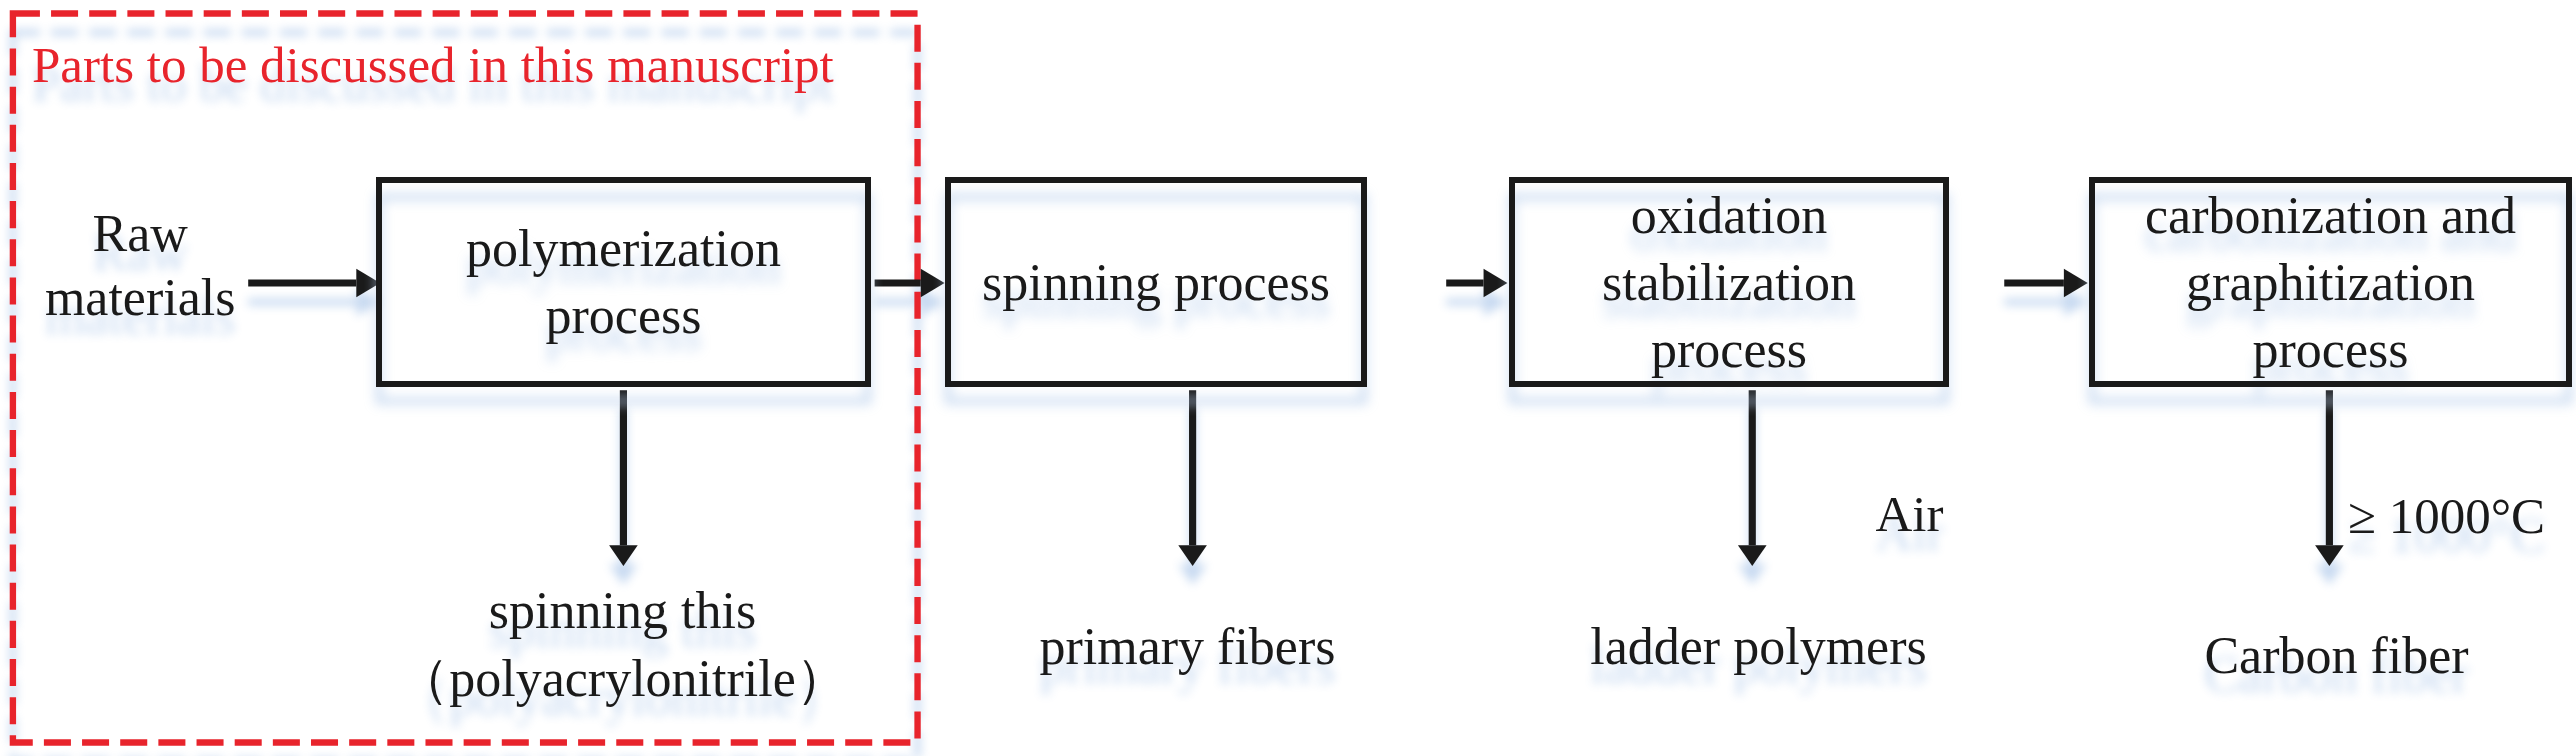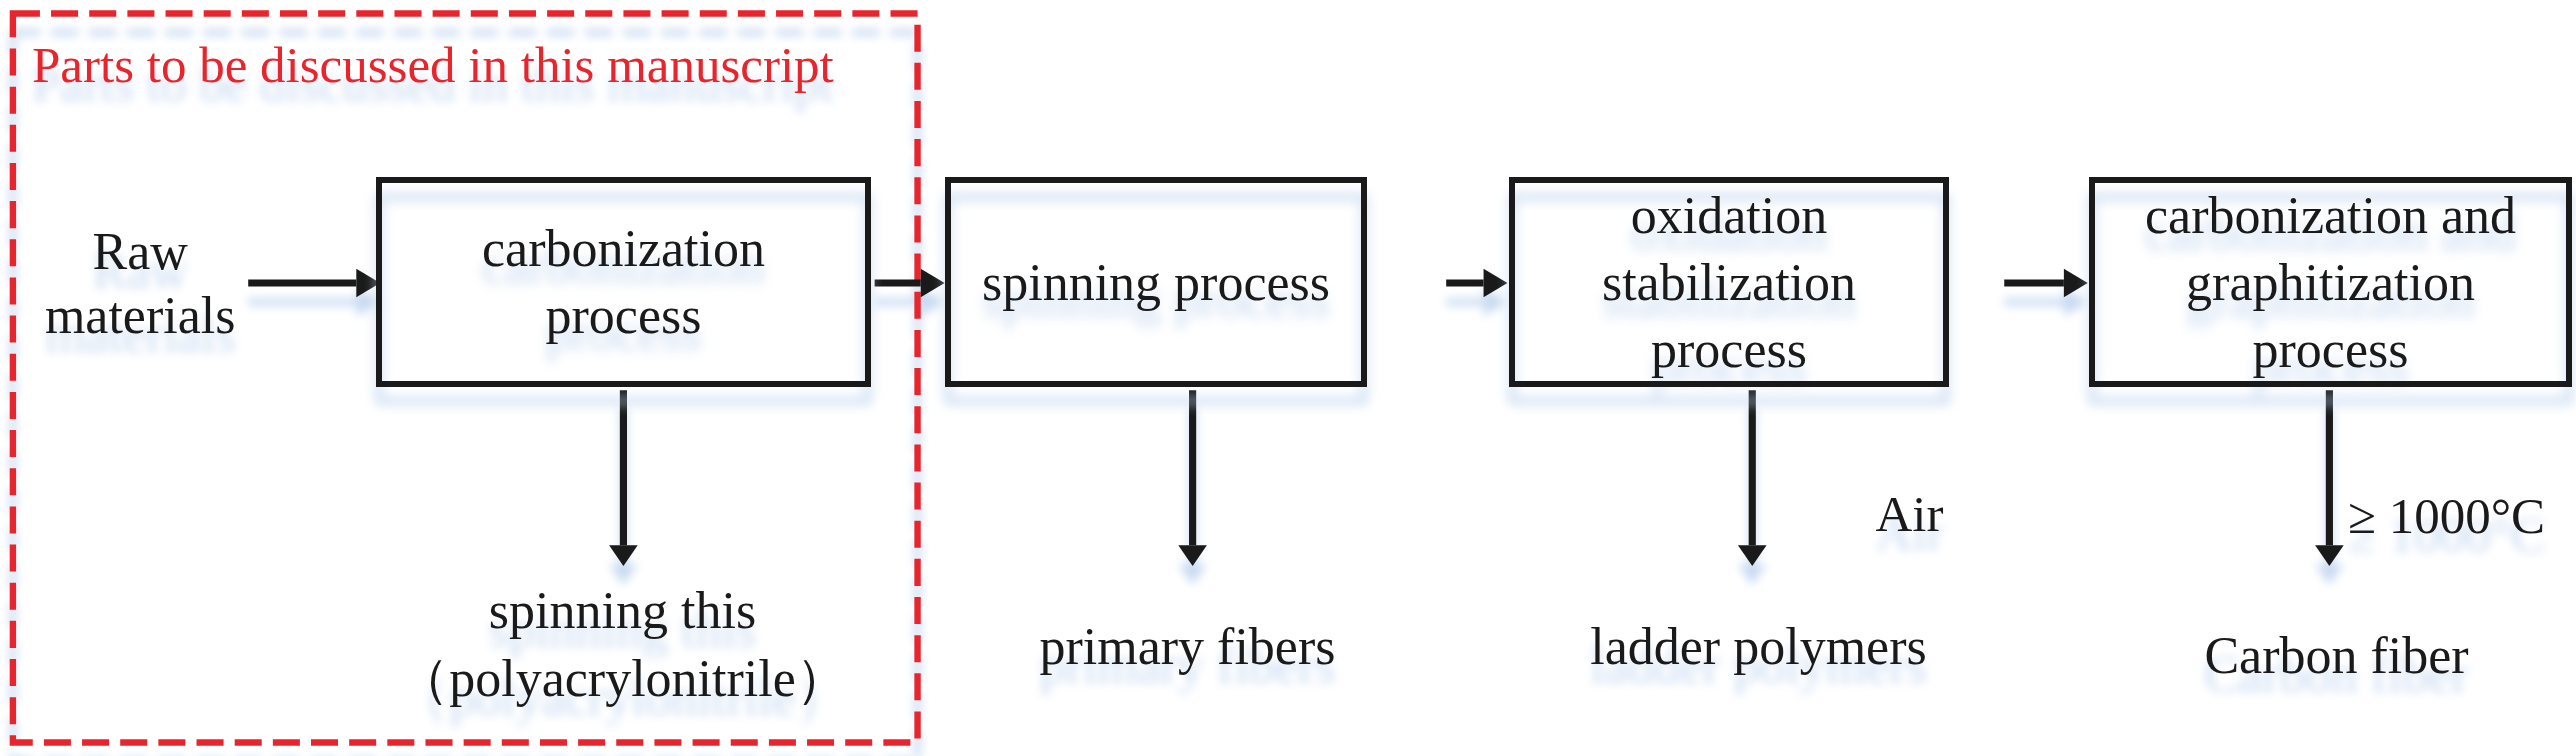--- a/index.html
+++ b/index.html
@@ -51,21 +51,21 @@
   .box3 { left: 1509px; width: 440px; }
   .box4 { left: 2089px; width: 483px; }
 
   .flow-label {
     position: absolute;
     text-align: center;
     font-size: 52px;
     line-height: 64px;
     white-space: pre-line;
   }
-  .raw-label      { left: 20.7px;   top: 220px; width: 239px; }
+  .raw-label      { left: 20.7px;   top: 202px; width: 239px; }
   .out-spinning   { left: 344px;  top: 577px; width: 557px; line-height: 68px; }
   .out-primary    { left: 949px; top: 615px; width: 477px; }
   .out-ladder     { left: 1520px; top: 615px; width: 477px; }
   .out-carbon     { left: 2098px; top: 615px; width: 477px; margin-top: 9px; }
 
   .condition {
     position: absolute;
     text-align: center;
     font-size: 51px;
     line-height: 52px;
@@ -125,21 +125,21 @@
       <polygon points="2912,686 2948,686 2930,712" stroke="none"></polygon>
     </g>
   </svg>
 
   <div class="title ghost" style="color:#e8242c">Parts to be discussed in this manuscript</div>
 
   <div class="flow-label raw-label ghost">Raw
 materials</div>
 
   <div class="box box1">
-    <span class="box-label">carbonization
+    <span class="box-label">polymerization
 process</span>
   </div>
   <div class="box box2">
     <span class="box-label">spinning process</span>
   </div>
   <div class="box box3">
     <span class="box-label">oxidation
 stabilization
 process</span>
   </div>

